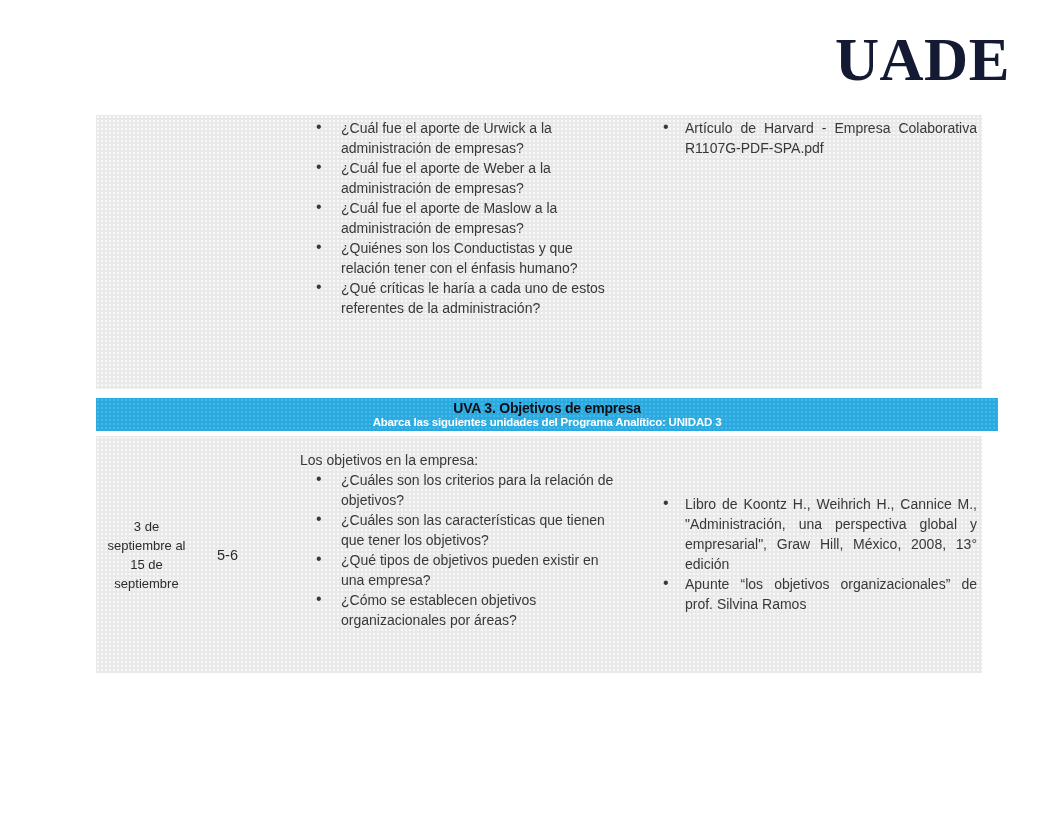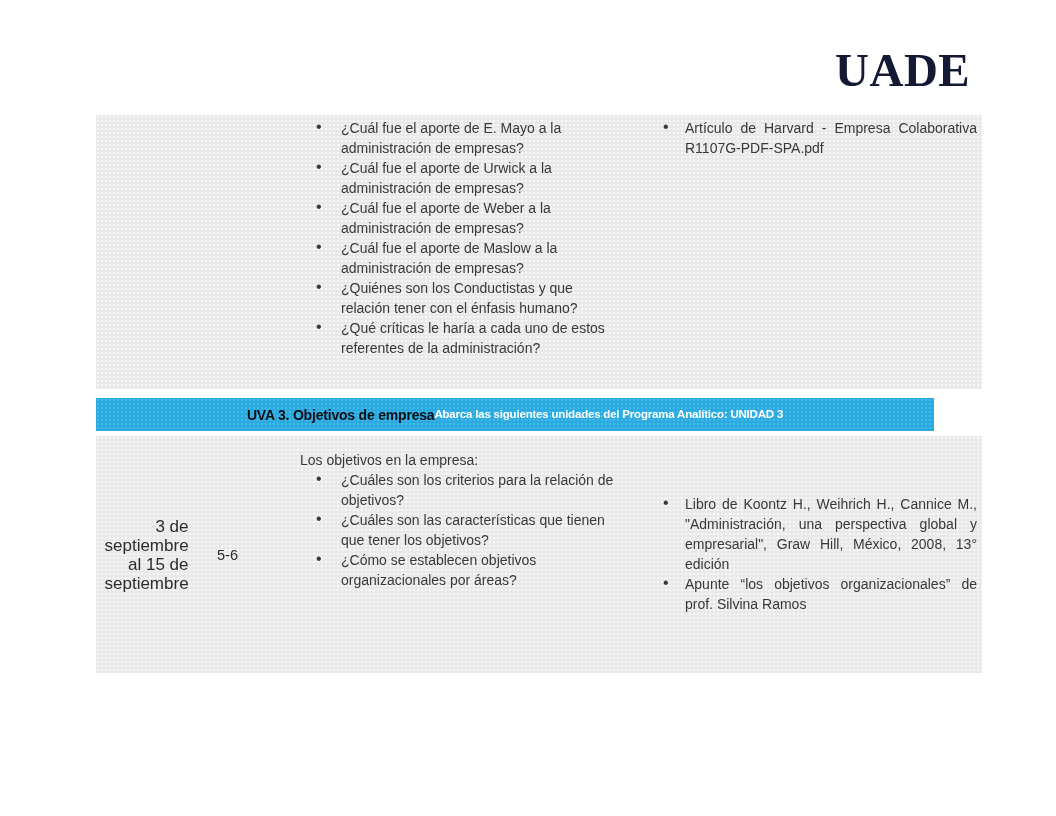--- a/index.html
+++ b/index.html
@@ -6,24 +6,24 @@
   .page{
     position:relative;
     width:1056px;height:816px;
     background:#ffffff;
     overflow:hidden;
     font-family:"Liberation Sans", sans-serif;
     color:#383838;
   }
   
   .logo{
-    position:absolute;left:835px;top:47px;
+    position:absolute;left:835px;top:29px;
     font-family:"Liberation Serif", serif;
     font-weight:600;
-    font-size:47px;line-height:1;
+    font-size:61px;line-height:1;
     letter-spacing:0.5px;
     color:var(--logo,#141a33);
   }
   
   .slab{
     position:absolute;left:96px;width:886px;
     background-color:var(--cell,#e9e9e9);
     background-image:radial-gradient(#f8f8f8 0.9px, transparent 0.9px);
     background-size:4px 4px;
     display:flex;
@@ -44,31 +44,31 @@
   .intro{padding-left:3px;color:#383838;margin-left:10px;}
   .li{display:flex;padding-left:29px;padding-right:29px;}
   .li .dot{width:25px;flex:none;}
   .li4{display:flex;padding-left:13px;padding-right:5px;}
   .li4 .dot{width:22px;flex:none;}
   .dot::before{content:"\2022";}
   .li .txt{flex:1;}
   .li4 .txt{flex:1;text-align:justify;}
   
   .date{
-    max-width:84px;text-align:right;
-    font-size:17px;line-height:19px;color:#2b2b2b;
+    max-width:84px;text-align:center;
+    font-size:13px;line-height:19px;color:#2b2b2b;
   }
   .weeks{font-size:14.5px;color:#2b2b2b;}
   
   .banner{
-    position:absolute;left:96px;top:398px;width:838px;height:33px;
+    position:absolute;left:96px;top:398px;width:902px;height:33px;
     background-color:var(--banner,#29abe2);
     background-image:radial-gradient(rgba(255,255,255,0.14) 0.9px, transparent 0.9px);
     background-size:4px 4px;
-    display:flex;justify-content:center;align-items:center;
+    display:flex;flex-direction:column;justify-content:center;align-items:center;
     text-align:center;
   }
   .banner-title{
     font-size:14px;font-weight:700;color:#0e0e14;line-height:16px;letter-spacing:-0.2px;
   }
   .banner-subtitle{
     font-size:11.5px;font-weight:700;color:#ffffff;line-height:13px;letter-spacing:-0.2px;
   }
 </style>
 </head>
@@ -77,24 +77,20 @@
 <div class="page">
 
   <div class="logo">UADE</div>
 
   <div class="slab top">
     <div class="c c1"></div>
     <div class="c c2"></div>
     <div class="c c3">
       <div>
 
-          <div class="li">
-            <span class="dot"></span>
-            <span class="txt">¿Cuál fue el aporte de E. Mayo a la administración de empresas?</span>
-          </div>
 
           <div class="li">
             <span class="dot"></span>
             <span class="txt">¿Cuál fue el aporte de Urwick a la administración de empresas?</span>
           </div>
 
           <div class="li">
             <span class="dot"></span>
             <span class="txt">¿Cuál fue el aporte de Weber a la administración de empresas?</span>
           </div>
@@ -146,20 +142,24 @@
           <div class="li">
             <span class="dot"></span>
             <span class="txt">¿Cuáles son los criterios para la relación de objetivos?</span>
           </div>
 
           <div class="li">
             <span class="dot"></span>
             <span class="txt">¿Cuáles son las características que tienen que tener los objetivos?</span>
           </div>
 
+          <div class="li">
+            <span class="dot"></span>
+            <span class="txt">¿Qué tipos de objetivos pueden existir en una empresa?</span>
+          </div>
 
           <div class="li">
             <span class="dot"></span>
             <span class="txt">¿Cómo se establecen objetivos organizacionales por áreas?</span>
           </div>
         </div>
     </div>
     <div class="c c4">
       <div>
 

